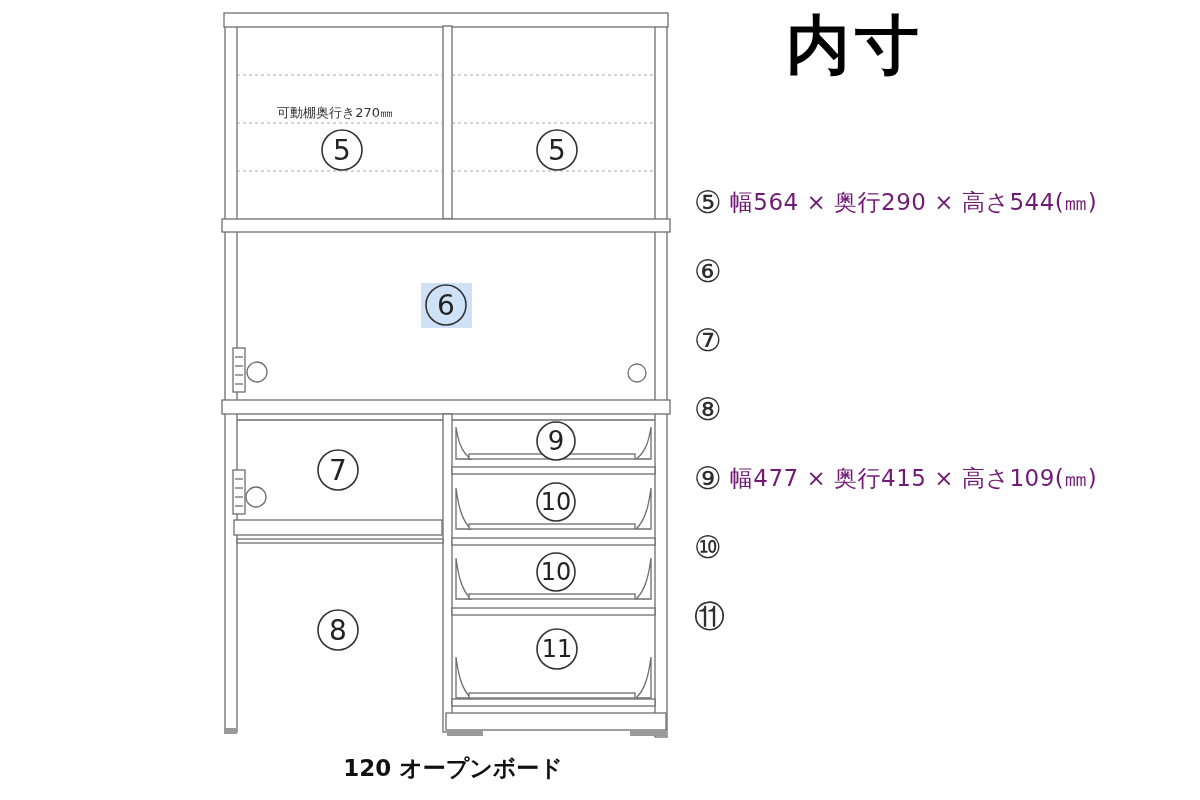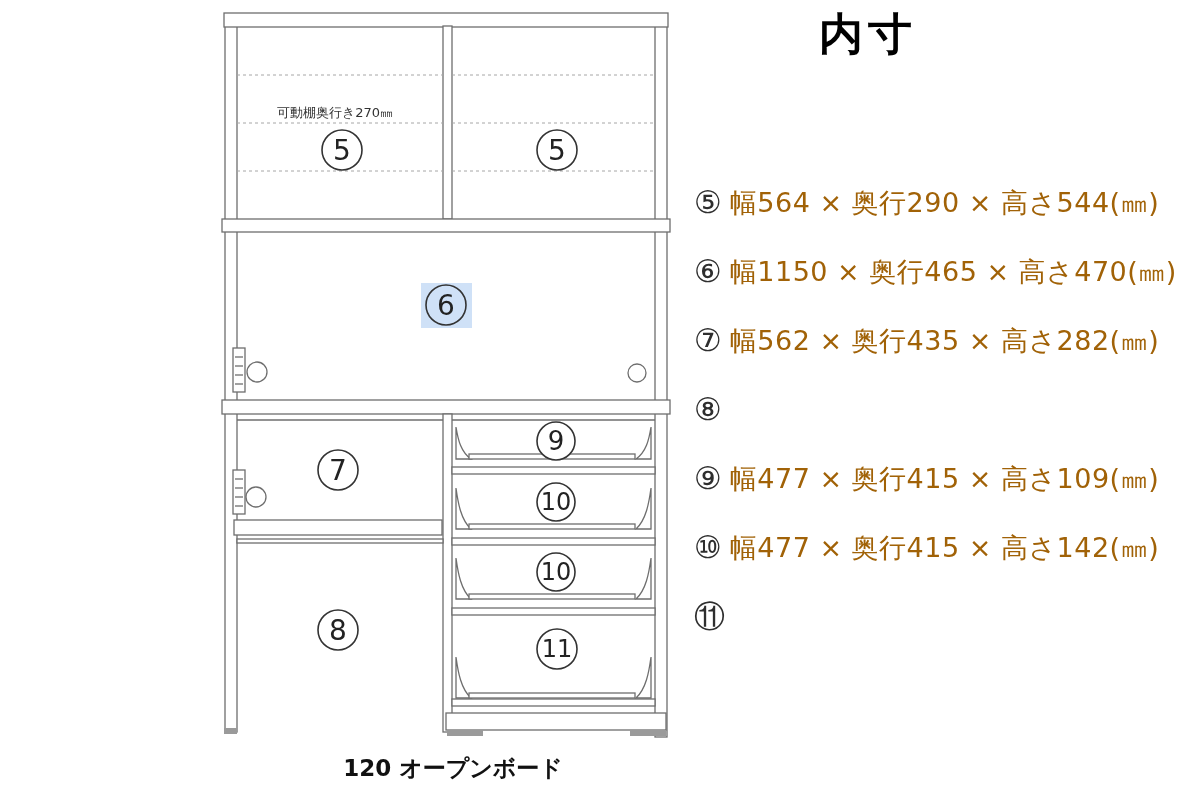--- a/index.html
+++ b/index.html
@@ -1,24 +1,24 @@
 <!DOCTYPE html>
 <html><head>
 <meta charset="utf-8">
 <style>
   html,body{margin:0;padding:0;background:#fff;}
   #stage{position:relative;width:1200px;height:800px;background:#fff;overflow:hidden;
          font-family:"DejaVu Sans",sans-serif;}
   #diagram-svg{position:absolute;left:0;top:0;}
-  .page-title{position:absolute;left:819px;top:10px;font-size:44px;font-weight:900;
+  .page-title{position:absolute;left:786px;top:10px;font-size:64px;font-weight:900;
               letter-spacing:5px;color:#000;line-height:1.1;}
   .spec-list{position:absolute;left:694px;top:168px;width:480px;}
   .spec-row{height:69px;display:flex;align-items:center;gap:8px;white-space:nowrap;}
   .spec-symbol{font-size:31px;color:#2e2e2e;line-height:1;}
-  .spec-text{font-size:27px;color:#a16207;letter-spacing:0.5px;}
+  .spec-text{font-size:23px;color:#701a75;letter-spacing:0.5px;}
   .svg-label{font-family:"DejaVu Sans",sans-serif;}
 </style>
 </head>
 <body>
 
 <div id="stage">
 
   <svg id="diagram-svg" width="1200" height="800" viewBox="0 0 1200 800">
 
     <g fill="none" stroke-width="1.3" stroke="#6e6e6e">
@@ -127,35 +127,32 @@
 
   <div class="page-title">内寸</div>
 
   <div class="spec-list">
     <div class="spec-row">
       <span class="spec-symbol">⑤</span>
       <span class="spec-text">幅564 × 奥行290 × 高さ544(㎜)</span>
     </div>
     <div class="spec-row">
       <span class="spec-symbol">⑥</span>
-      <span class="spec-text">幅1150 × 奥行465 × 高さ470(㎜)</span>
     </div>
     <div class="spec-row">
       <span class="spec-symbol">⑦</span>
-      <span class="spec-text">幅562 × 奥行435 × 高さ282(㎜)</span>
     </div>
     <div class="spec-row">
       <span class="spec-symbol">⑧</span>
     </div>
     <div class="spec-row">
       <span class="spec-symbol">⑨</span>
       <span class="spec-text">幅477 × 奥行415 × 高さ109(㎜)</span>
     </div>
     <div class="spec-row">
       <span class="spec-symbol">⑩</span>
-      <span class="spec-text">幅477 × 奥行415 × 高さ142(㎜)</span>
     </div>
     <div class="spec-row">
       <span class="spec-symbol">⑪</span>
     </div>
   </div>
 
 </div>
 
 </body></html>

